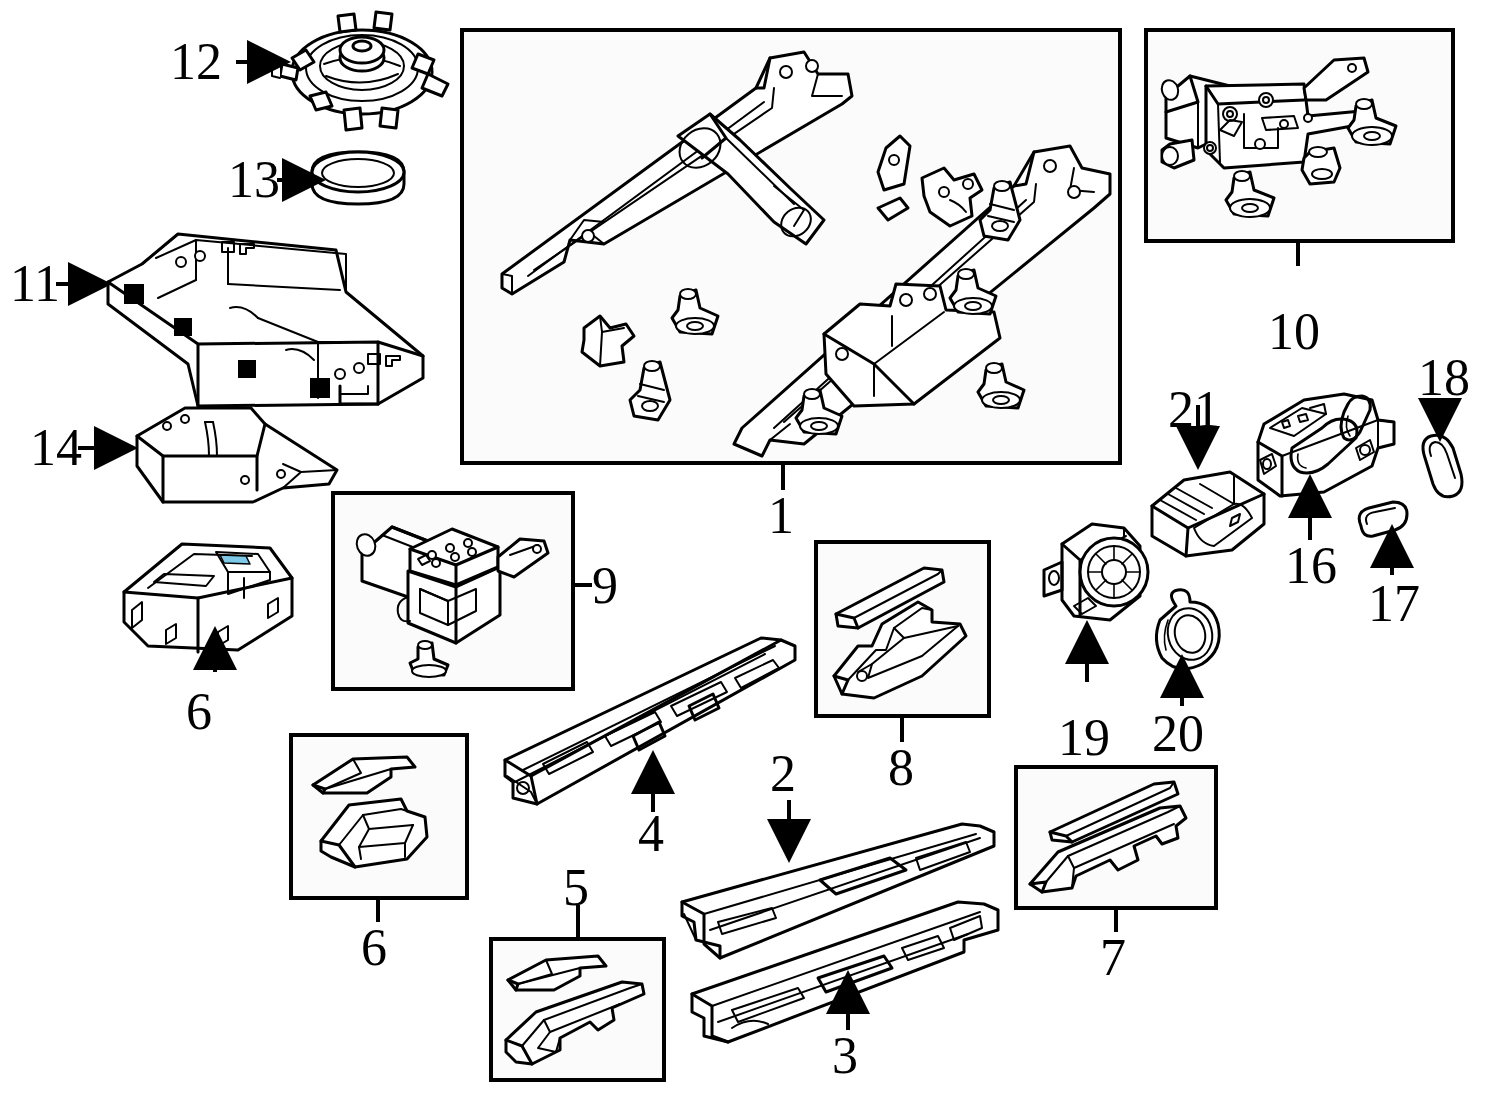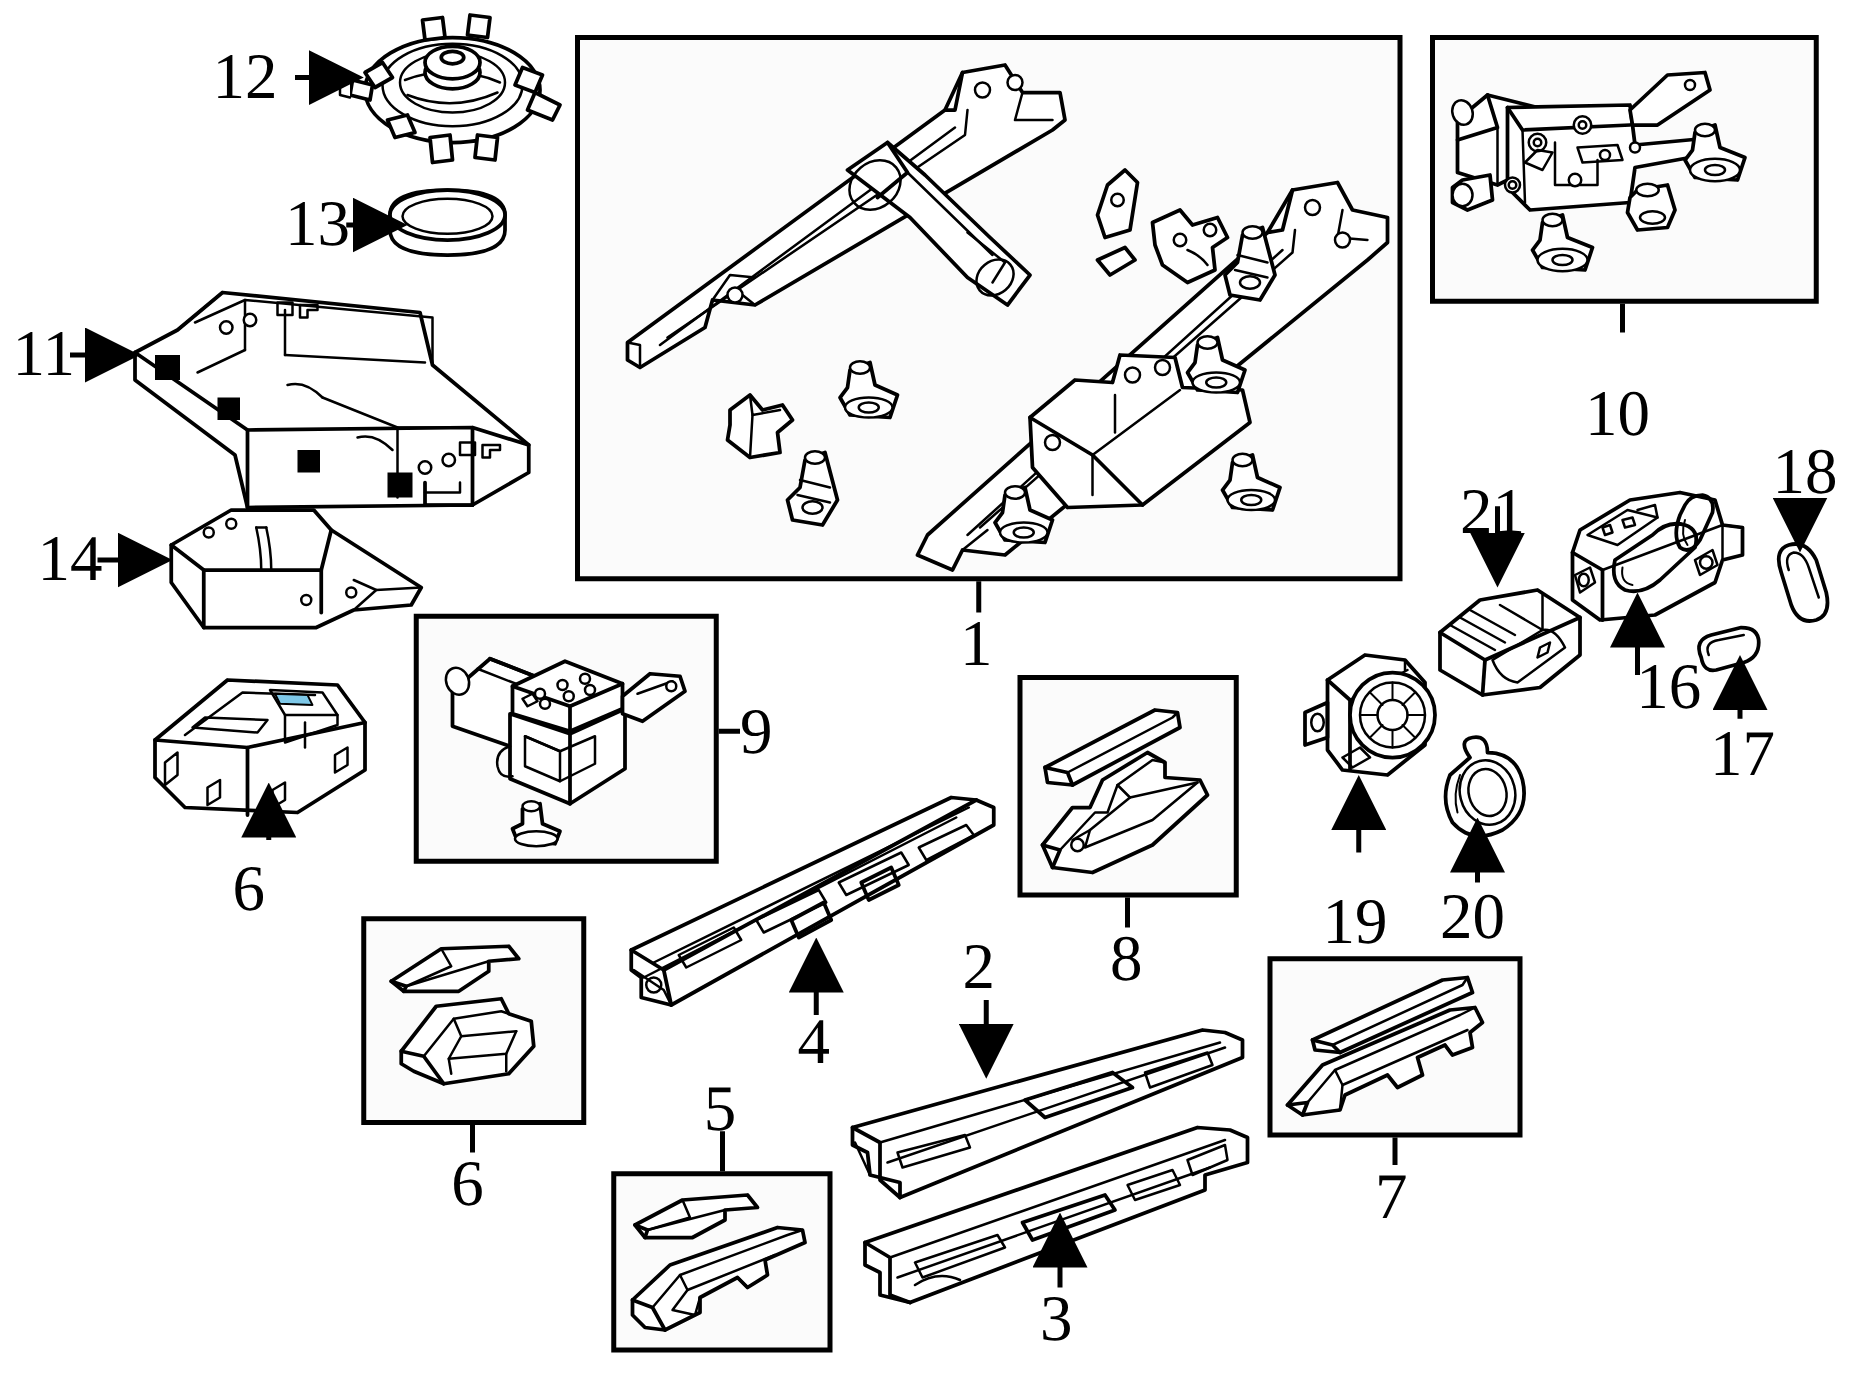--- a/index.html
+++ b/index.html
@@ -556,20 +556,20 @@
   <div class="num" style="left:361px;  top:922px;">6</div>
   <div class="num" style="left:1100px; top:932px;">7</div>
   <div class="num" style="left:888px;  top:742px;">8</div>
   <div class="num" style="left:592px;  top:560px;">9</div>
   <div class="num" style="left:1268px; top:266px;margin-top:40px;">10</div>
   <div class="num" style="left:10px;   top:258px;">11</div>
   <div class="num" style="left:170px;  top:36px;text-align:right;">12</div>
   <div class="num" style="left:213px;  top:154px;margin-left:15px;">13</div>
   <div class="num" style="left:186px;  top:686px;">6</div>
   <div class="num" style="left:30px;   top:422px;">14</div>
-  <div class="num" style="left:1285px; top:524px;margin-left:24px;">16</div>
+  <div class="num" style="left:1285px; top:540px;">16</div>
   <div class="num" style="left:1368px; top:578px;">17</div>
   <div class="num" style="left:1418px; top:352px;">18</div>
   <div class="num" style="left:1058px; top:684px;margin-top:28px;">19</div>
   <div class="num" style="left:1152px; top:708px;">20</div>
   <div class="num" style="left:1168px; top:384px;">21</div>
 
 </div>
 
 </body></html>

